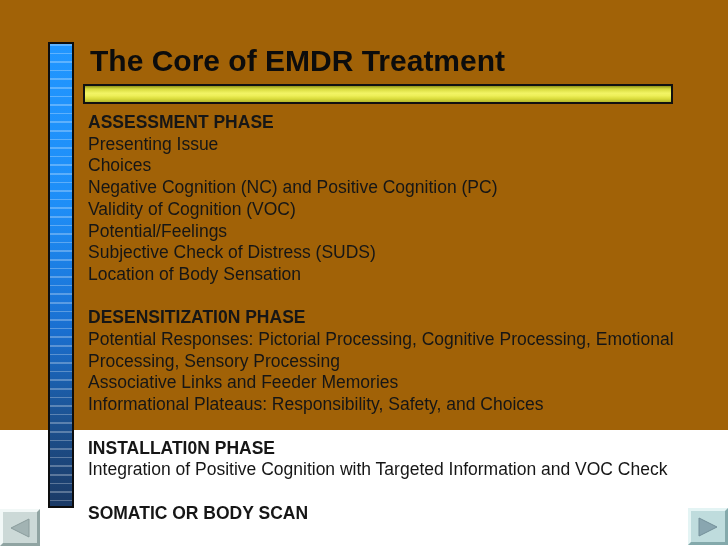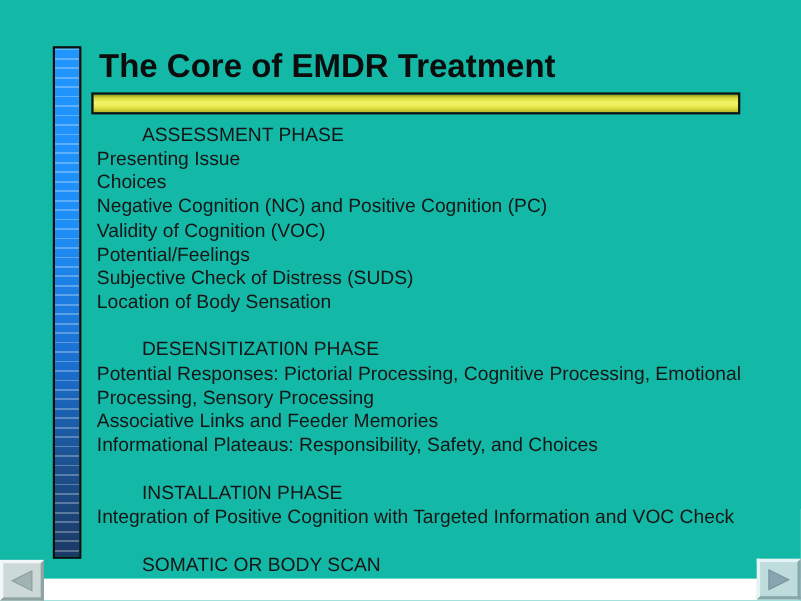--- a/index.html
+++ b/index.html
@@ -4,22 +4,22 @@
 <style>
   html, body { margin: 0; padding: 0; }
   body {
     width: 728px; height: 546px;
     background: #ffffff;
     font-family: "Liberation Sans", sans-serif;
     overflow: hidden;
   }
   .slide {
     position: relative;
-    width: 728px; height: 526px;
-    background: #14b8a6;
+    width: 728px; height: 430px;
+    background: #a16207;
   }
   
   .left-bar {
     position: absolute;
     left: 48px; top: 42px;
     width: 22px; height: 462px;
     border: 2px solid #0d0d0d;
     background-image:
       repeating-linear-gradient(to bottom,
         rgba(255,255,255,0.28) 0px, rgba(255,255,255,0.28) 1.6px,
@@ -50,21 +50,21 @@
   
   .body-text {
     position: absolute;
     left: 88px; top: 112px;
     right: 4px;
     color: #161616;
     font-size: 17.5px;
     line-height: 21.7px;
   }
   .line { min-height: 21.7px; white-space: nowrap; }
-  .line.bold { font-weight: normal; margin-left: 41px; }
+  .line.bold { font-weight: bold; }
   
   .nav-btn {
     position: absolute;
     width: 34px; height: 31px;
     display: flex; align-items: center; justify-content: center;
     cursor: pointer;
   }
   .nav-btn.prev {
     left: 0px; top: 509px;
     background: #ccd9d7;

